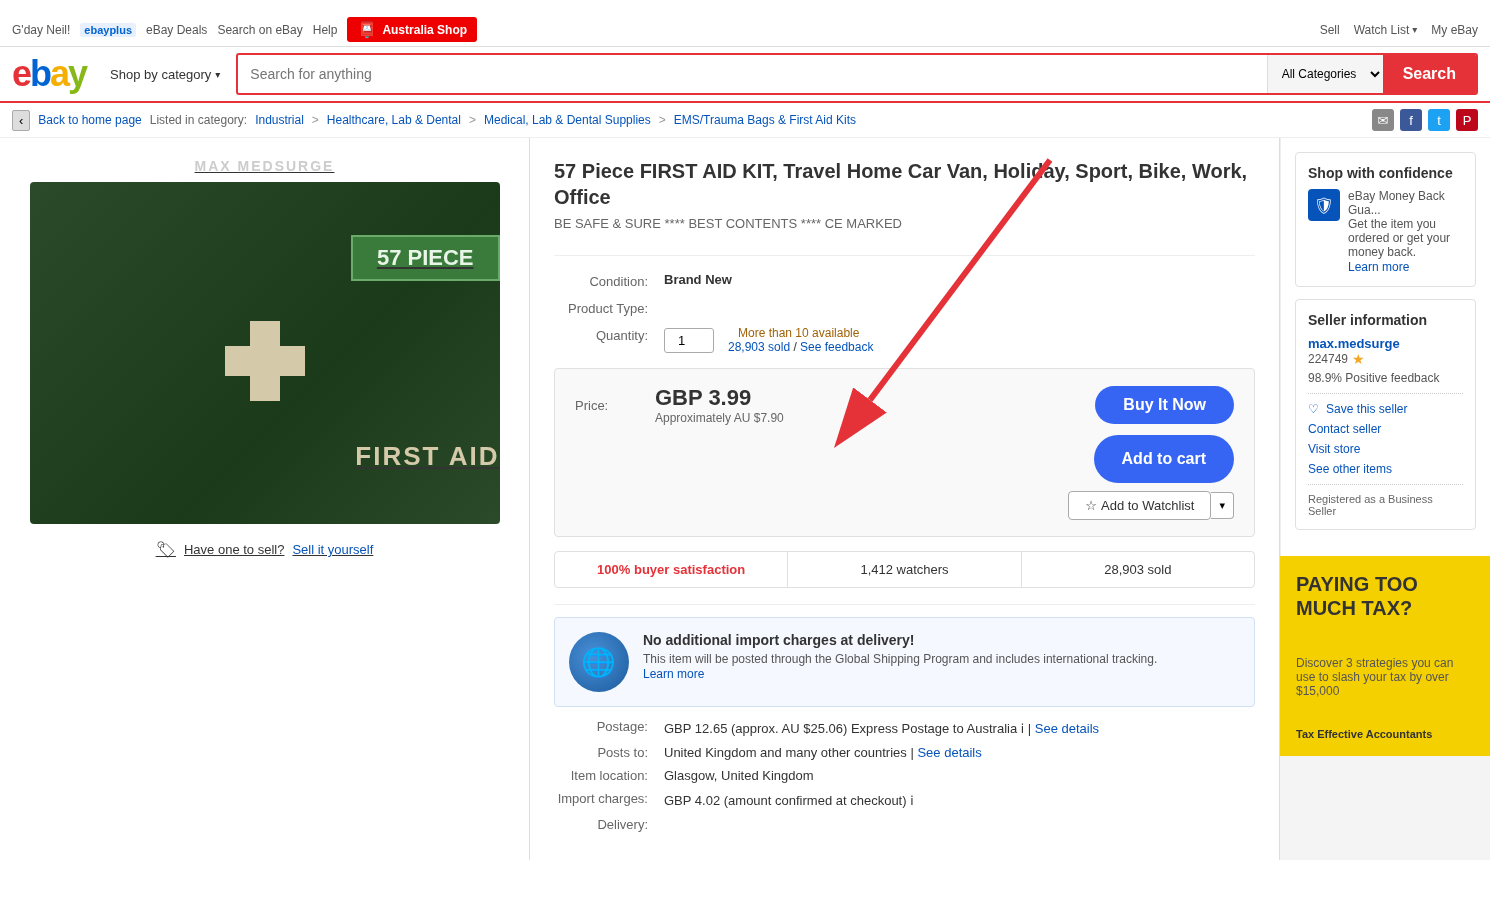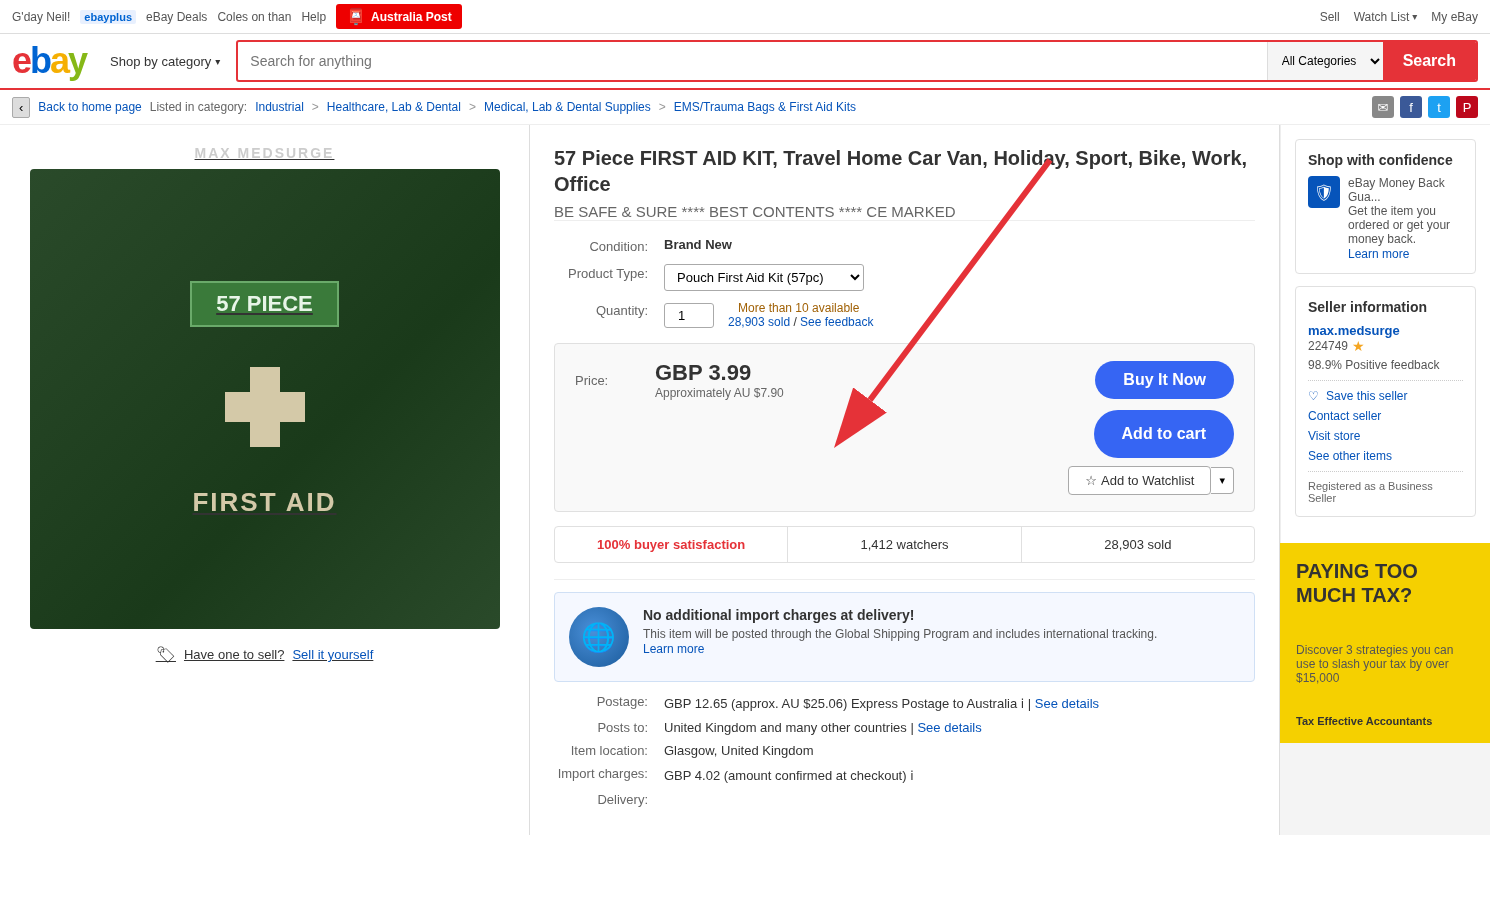--- a/index.html
+++ b/index.html
@@ -8,20 +8,21 @@
     
     .top-nav {
       background: #fff;
       border-bottom: 1px solid #ddd;
       display: flex;
       align-items: center;
       padding: 4px 12px;
       font-size: 12px;
       color: #555;
       gap: 28px;
+      margin-top: 13px;
     }
     .top-nav-left { display: flex; align-items: center; gap: 10px; flex: 1; }
     .top-nav-right { display: flex; align-items: center; gap: 14px; }
     .top-nav a { color: #555; text-decoration: none; font-size: 12px; }
     .ebay-plus { color: #0064d2; font-weight: bold; font-size: 12px; }
     .ebay-plus span { color: #0064d2; background: #e8f0fe; padding: 1px 4px; border-radius: 2px; font-size: 11px; }
     .aus-post-btn {
       background: #e00; color: #fff; padding: 3px 10px; border-radius: 3px;
       font-size: 12px; font-weight: bold; display: flex; align-items: center; gap: 5px;
     }
@@ -155,26 +156,26 @@
     .product-watermark {
       font-size: 14px;
       color: #ccc;
       font-weight: bold;
       letter-spacing: 2px;
       margin-bottom: 8px;
       text-transform: uppercase;
     }
     .product-img-container {
       width: 470px;
-      height: 460px;
+      height: 342px;
       background: linear-gradient(135deg, #2a4a2a 0%, #1a3a1a 60%, #2a4a2a 100%);
       border-radius: 4px;
       display: flex;
       flex-direction: column;
-      align-items: center;
+      align-items: flex-end;
       justify-content: center;
       position: relative;
       overflow: hidden;
     }
     .bag-label {
       background: #3a7a3a;
       color: #e8f5e8;
       font-size: 22px;
       font-weight: bold;
       padding: 8px 24px;
@@ -231,24 +232,24 @@
       border-right: 1px solid #ddd;
     }
     .product-title {
       font-size: 20px;
       font-weight: bold;
       color: #333;
       margin-bottom: 6px;
       line-height: 1.3;
     }
     .product-subtitle {
-      font-size: 15px;
+      font-size: 13px;
       color: #666;
       margin-bottom: 16px;
-      padding-bottom: 0;
+      padding-bottom: 24px;
       border-bottom: 1px solid #eee;
     }
 
     .detail-row {
       display: flex;
       align-items: flex-start;
       margin-bottom: 10px;
     }
     .detail-label {
       width: 110px;
@@ -489,25 +490,25 @@
 </head>
 <body>
 
 <div class="top-nav">
   <div class="top-nav-left">
     <span style="cursor:pointer;">G'day Neil!</span>
     <span class="ebay-plus">
       <span>ebayplus</span>
     </span>
     <a href="#">eBay Deals</a>
-    <a href="#">Coles on than</a>
+    <a href="#">Search on eBay</a>
     <a href="#">Help</a>
     <span class="aus-post-btn">
       <span style="font-size:16px;">📮</span>
-      <span>Australia Post</span>
+      <span>Australia Shop</span>
     </span>
   </div>
   <div class="top-nav-right">
     <a href="#">Sell</a>
     <span class="watchlist-btn">
       <a href="#" style="color:#555;text-decoration:none;">Watch List</a>
       <span style="font-size:10px;">▾</span>
     </span>
     <a href="#">My eBay</a>
   </div>
@@ -570,25 +571,20 @@
       <h1 class="product-title">57 Piece FIRST AID KIT, Travel Home Car Van, Holiday, Sport, Bike, Work, Office</h1>
       <div class="product-subtitle">BE SAFE &amp; SURE **** BEST CONTENTS **** CE MARKED</div>
 
       <div class="detail-row">
         <span class="detail-label">Condition:</span>
         <span class="detail-value condition-value">Brand New</span>
       </div>
 
       <div class="detail-row">
         <span class="detail-label">Product Type:</span>
-        <div class="detail-value">
-          <select class="product-type-select">
-            <option>Pouch First Aid Kit (57pc)</option>
-          </select>
-        </div>
       </div>
 
       <div class="detail-row">
         <span class="detail-label">Quantity:</span>
         <div class="detail-value" style="display:flex;align-items:center;flex-wrap:wrap;gap:6px;">
           <input type="number" class="qty-input" value="1" style="">
           <div style="display:flex;flex-direction:column;margin-left:8px;">
             <span class="availability-text">More than 10 available</span>
             <span style="font-size:12px;">
               <a href="#" class="sold-link">28,903 sold</a>

